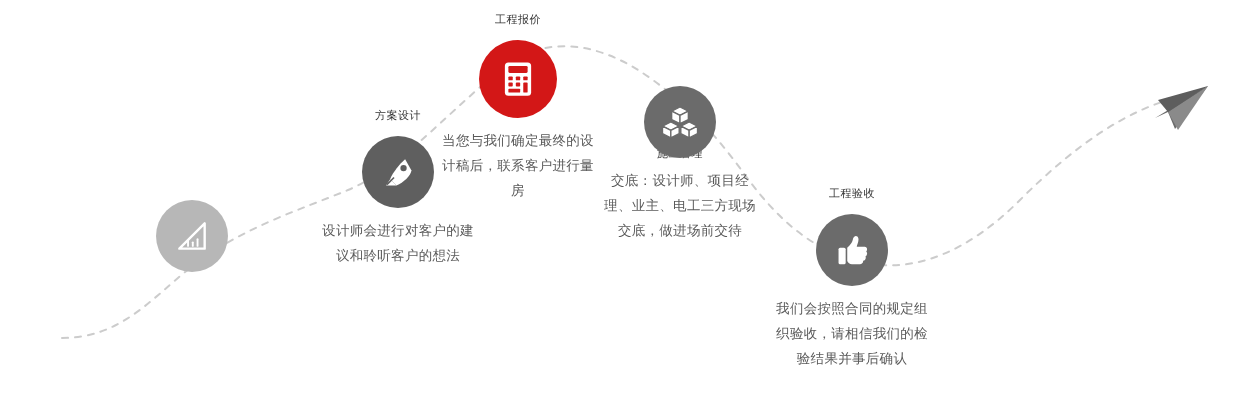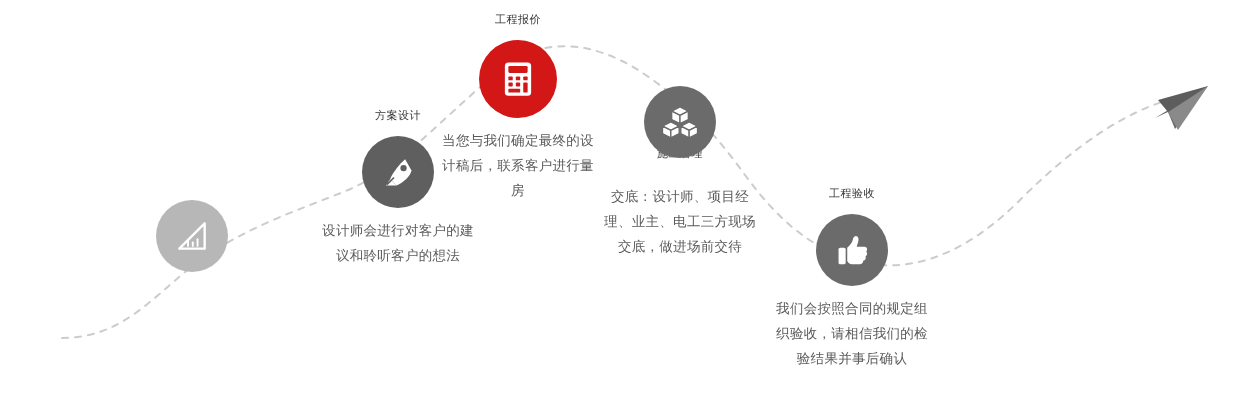--- a/index.html
+++ b/index.html
@@ -57,21 +57,21 @@
   
   #step-0 { left: 112px; top: 190px; }
   #step-1 { left: 290px; top: 104px; margin-left: 28px; }
   #step-2 { left: 438px; top: 8px;  }
   #step-3 { left: 600px; top: 86px; }
   #step-4 { left: 772px; top: 182px; }
   #step-5 { left: 988px; top: 104px; }
 
   #step-3 .step-title { margin-top: 56px; }
   #step-3 .icon-wrap { position: absolute; left: 44px; top: 0px; margin: 0; }
-  #step-3 .step-desc { margin-top: 20px; }
+  #step-3 .step-desc { margin-top: 4px; }
 </style>
 </head>
 <body>
 
 <div id="stage">
 
   <svg id="curve-layer" viewBox="0 0 1245 402" xmlns="http://www.w3.org/2000/svg">
     <path d="M 62 338
              C 120 338, 150 300, 190 268
              C 240 228, 300 210, 348 190

